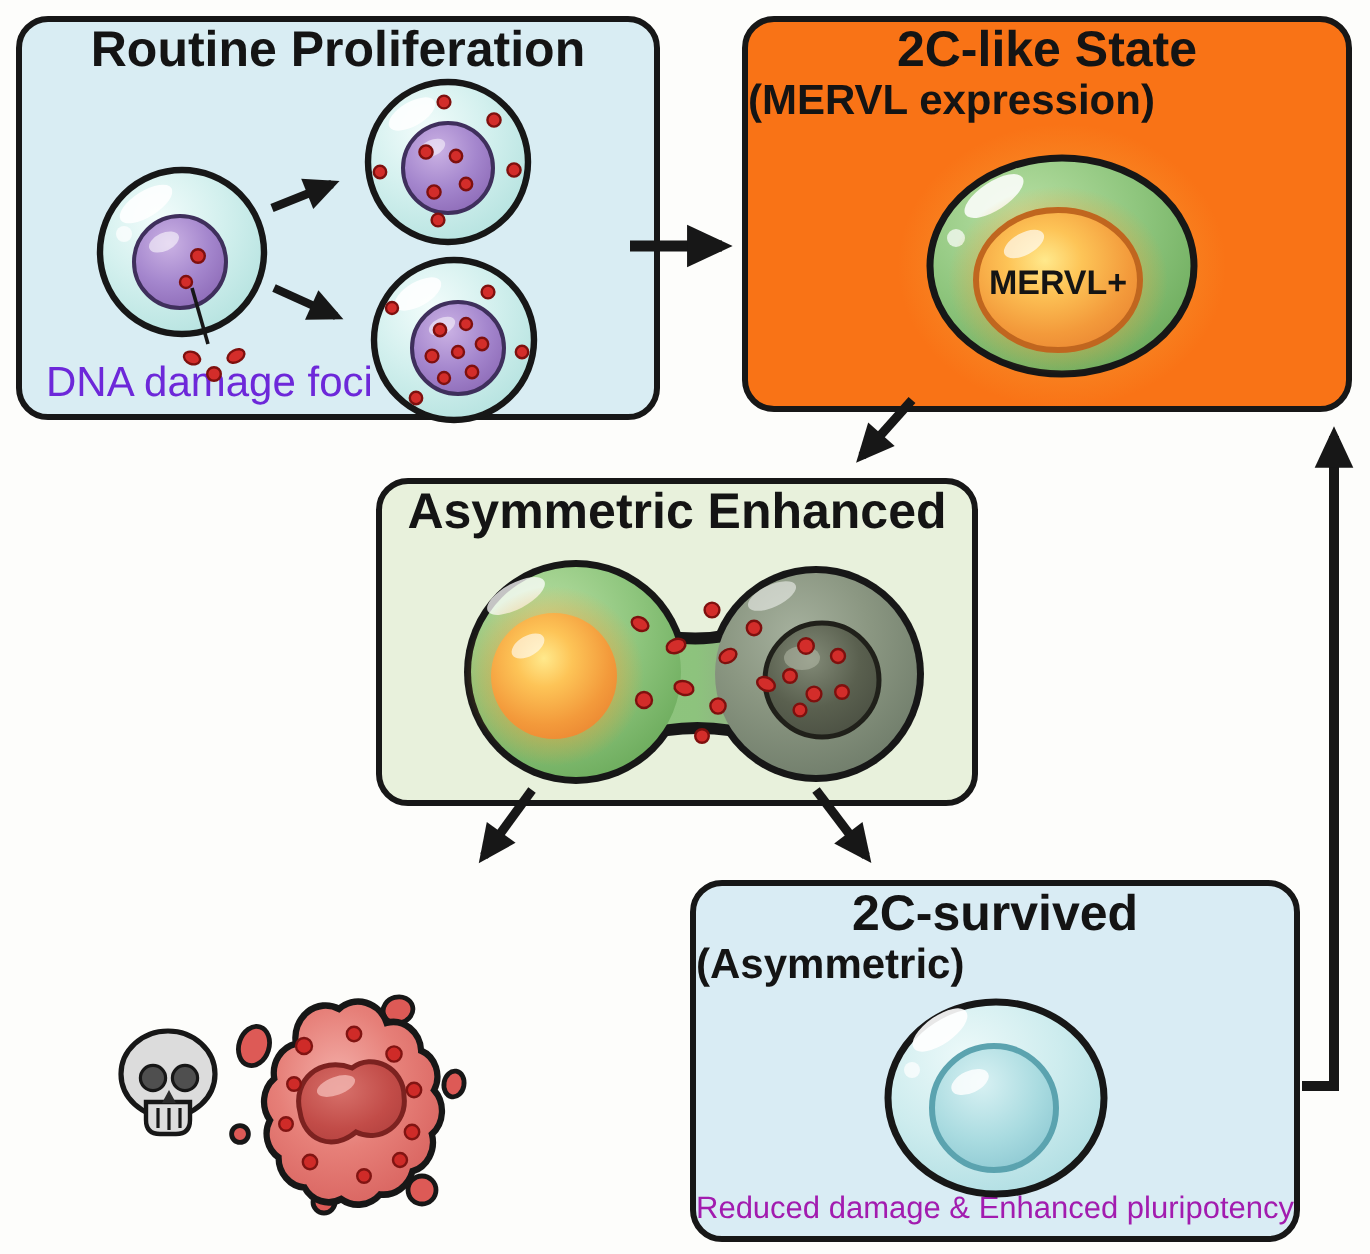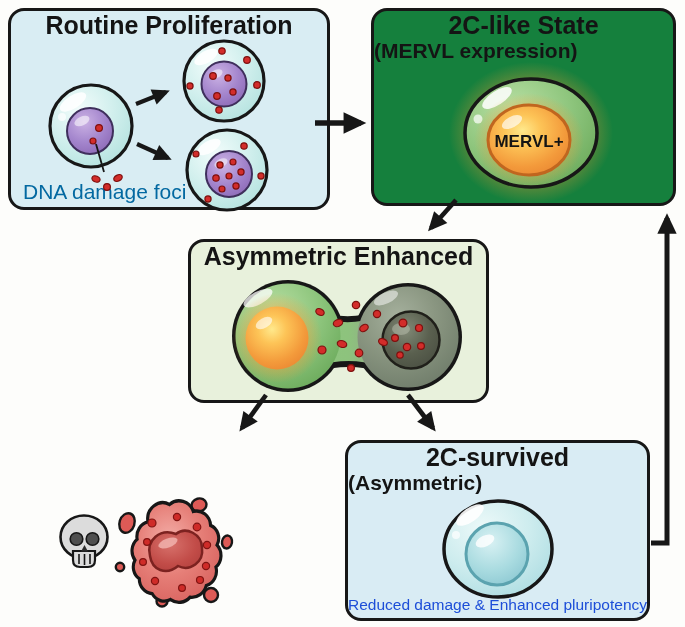--- a/index.html
+++ b/index.html
@@ -16,39 +16,39 @@
   #box-routine   {left:8px;  top:8px;  width:322px;height:202px;}
   #box-state2c   {left:371px;top:8px;  width:305px;height:198px;}
   #box-asym      {left:188px;top:239px;width:301px;height:164px;}
   #box-death2c   {left:23px; top:439px;width:307px;height:181px;}
   #box-survived2c{left:345px;top:440px;width:305px;height:181px;}
   .title{
     font-weight:bold;text-align:center;font-size:25px;line-height:1.12;
     padding-top:0;letter-spacing:0px;
   }
   .subtitle{font-weight:bold;text-align:left;font-size:21px;line-height:1.1;}
-  .corner-label{position:absolute;left:12px;bottom:3px;font-size:21px;color:#0369a1;}
+  .corner-label{position:absolute;left:12px;bottom:3px;font-size:21px;color:#6d28d9;}
   .death-label{position:absolute;left:10px;top:132px;font-size:20px;color:#1b1b1b;}
   .caption{
     position:absolute;bottom:4px;left:0;width:100%;text-align:center;
-    font-size:15.5px;color:#1d4ed8;white-space:nowrap;
+    font-size:15.5px;color:#a21caf;white-space:nowrap;
   }
   #art{position:absolute;left:0;top:0;pointer-events:none;}
 </style>
 </head>
 <body>
 
 <div id="canvas">
 
   <div class="box" id="box-routine" style="background-color: rgb(217, 237, 243);">
     <div class="title">Routine Proliferation</div>
     <div class="corner-label">DNA damage foci</div>
   </div>
 
-  <div class="box" id="box-state2c" style="background-color: #15803d;">
+  <div class="box" id="box-state2c" style="background-color: #f97316;">
     <div class="title">2C-like State</div>
     <div class="subtitle">(MERVL expression)</div>
   </div>
 
   <div class="box" id="box-asym" style="background-color: rgb(232, 241, 220);">
     <div class="title">Asymmetric Enhanced</div>
   </div>
 
 
   <div class="box" id="box-survived2c" style="background-color: rgb(217, 236, 244);">

